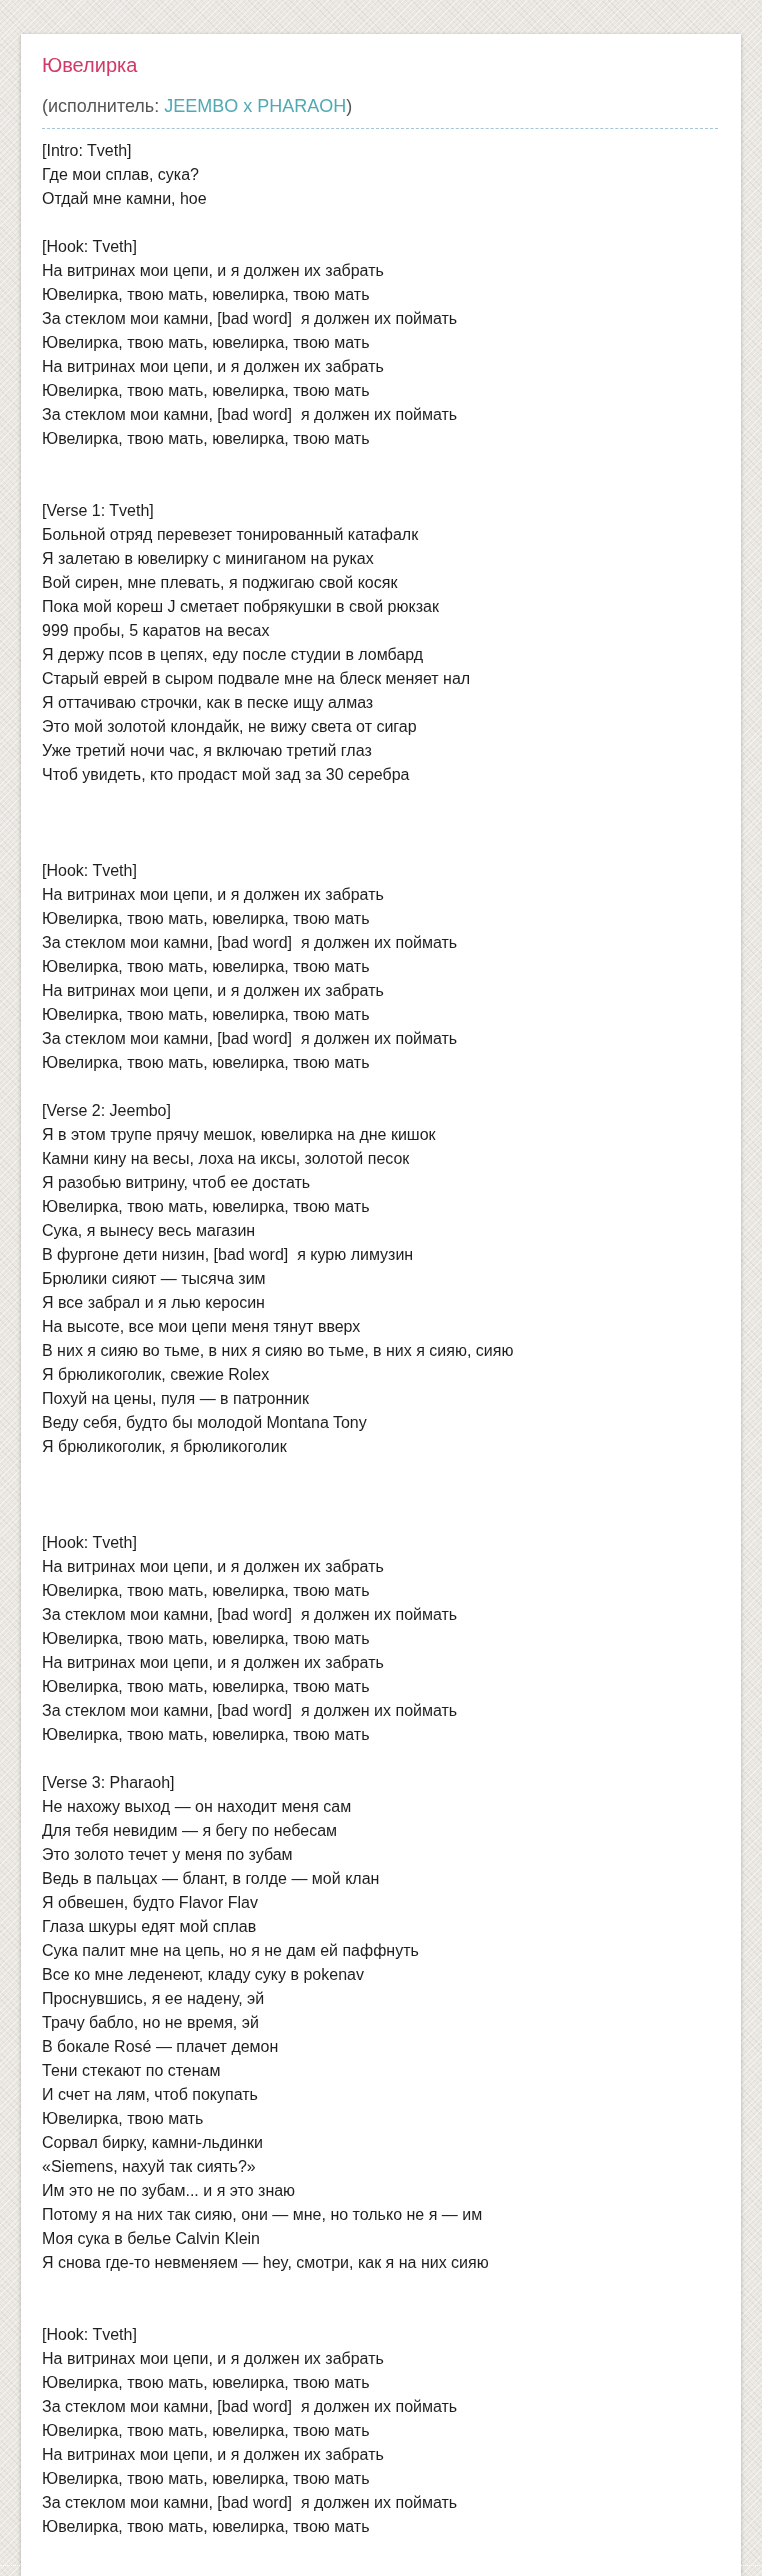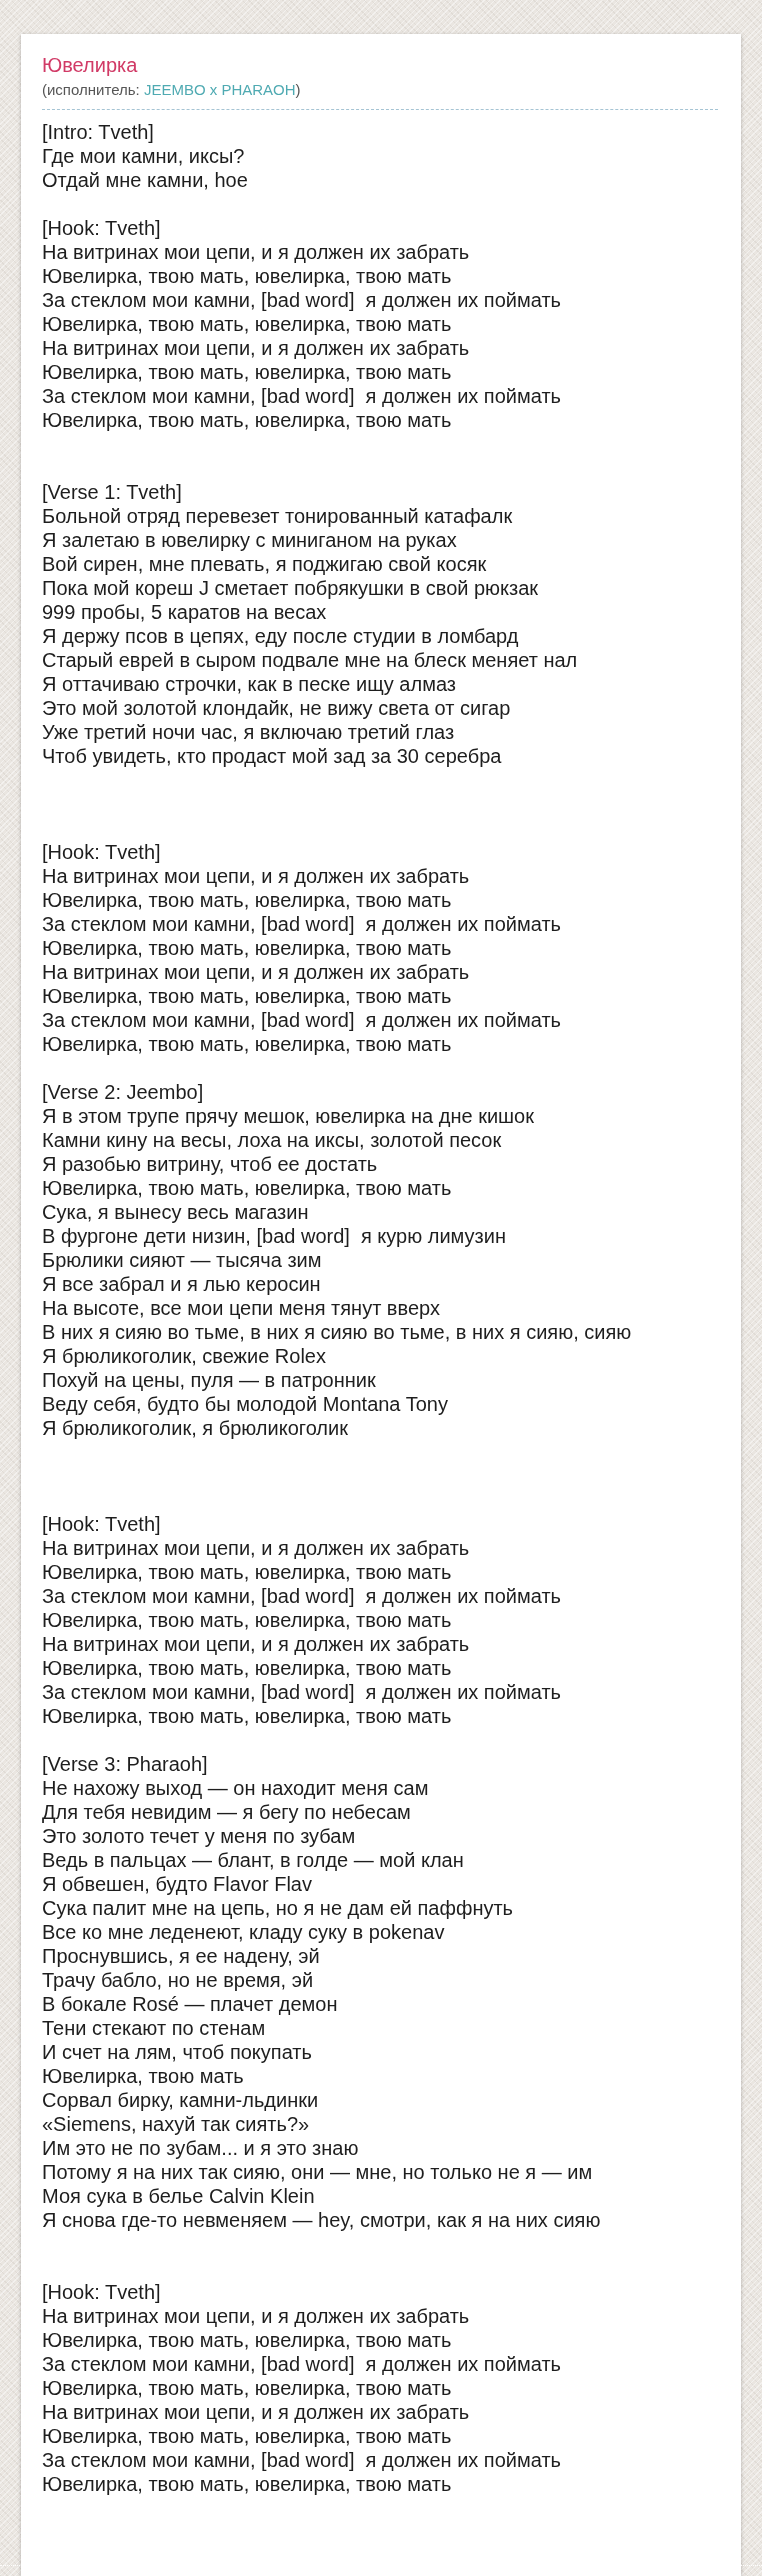--- a/index.html
+++ b/index.html
@@ -26,34 +26,34 @@
     padding: 19px 23px 0 21px;
   }
   .song-title {
     margin: 0;
     font-size: 20px;
     font-weight: normal;
     color: #d13a66;
     line-height: 25px;
   }
   .artist-line {
-    margin-top: 3px;
-    font-size: 15px;
+    margin-top: 18px;
+    font-size: 18px;
     color: #565656;
     padding-bottom: 10.5px;
     border-bottom: 1px dashed #a5c4d4;
   }
   .artist-link {
     color: #4faab2;
     text-decoration: none;
     cursor: pointer;
   }
   .lyrics {
     margin-top: 10.5px;
-    font-size: 20px;
+    font-size: 16px;
     line-height: 24px;
     color: #1e1e1e;
   }
   .line {
     min-height: 24px;
     white-space: pre-wrap;
   }
   .footer-line {
     position: absolute;
     left: 0;
@@ -65,21 +65,21 @@
 </head>
 <body>
 
 <div class="card">
   <div>
     <h1 class="song-title">Ювелирка</h1>
     <div class="artist-line"><span>(исполнитель: </span><a class="artist-link" href="#">JEEMBO x PHARAOH</a><span>)</span></div>
   </div>
   <div class="lyrics">
       <div class="line">[Intro: Tveth]</div>
-      <div class="line">Где мои камни, иксы?</div>
+      <div class="line">Где мои сплав, сука?</div>
       <div class="line">Отдай мне камни, hoe</div>
       <div class="line">&nbsp;</div>
       <div class="line">[Hook: Tveth]</div>
       <div class="line">На витринах мои цепи, и я должен их забрать</div>
       <div class="line">Ювелирка, твою мать, ювелирка, твою мать</div>
       <div class="line">За стеклом мои камни, [bad word]  я должен их поймать</div>
       <div class="line">Ювелирка, твою мать, ювелирка, твою мать</div>
       <div class="line">На витринах мои цепи, и я должен их забрать</div>
       <div class="line">Ювелирка, твою мать, ювелирка, твою мать</div>
       <div class="line">За стеклом мои камни, [bad word]  я должен их поймать</div>
@@ -138,20 +138,21 @@
       <div class="line">Ювелирка, твою мать, ювелирка, твою мать</div>
       <div class="line">За стеклом мои камни, [bad word]  я должен их поймать</div>
       <div class="line">Ювелирка, твою мать, ювелирка, твою мать</div>
       <div class="line">&nbsp;</div>
       <div class="line">[Verse 3: Pharaoh]</div>
       <div class="line">Не нахожу выход — он находит меня сам</div>
       <div class="line">Для тебя невидим — я бегу по небесам</div>
       <div class="line">Это золото течет у меня по зубам</div>
       <div class="line">Ведь в пальцах — блант, в голде — мой клан</div>
       <div class="line">Я обвешен, будто Flavor Flav</div>
+      <div class="line">Глаза шкуры едят мой сплав</div>
       <div class="line">Сука палит мне на цепь, но я не дам ей паффнуть</div>
       <div class="line">Все ко мне леденеют, кладу суку в pokenav</div>
       <div class="line">Проснувшись, я ее надену, эй</div>
       <div class="line">Трачу бабло, но не время, эй</div>
       <div class="line">В бокале Rosé — плачет демон</div>
       <div class="line">Тени стекают по стенам</div>
       <div class="line">И счет на лям, чтоб покупать</div>
       <div class="line">Ювелирка, твою мать</div>
       <div class="line">Сорвал бирку, камни-льдинки</div>
       <div class="line">«Siemens, нахуй так сиять?»</div>

